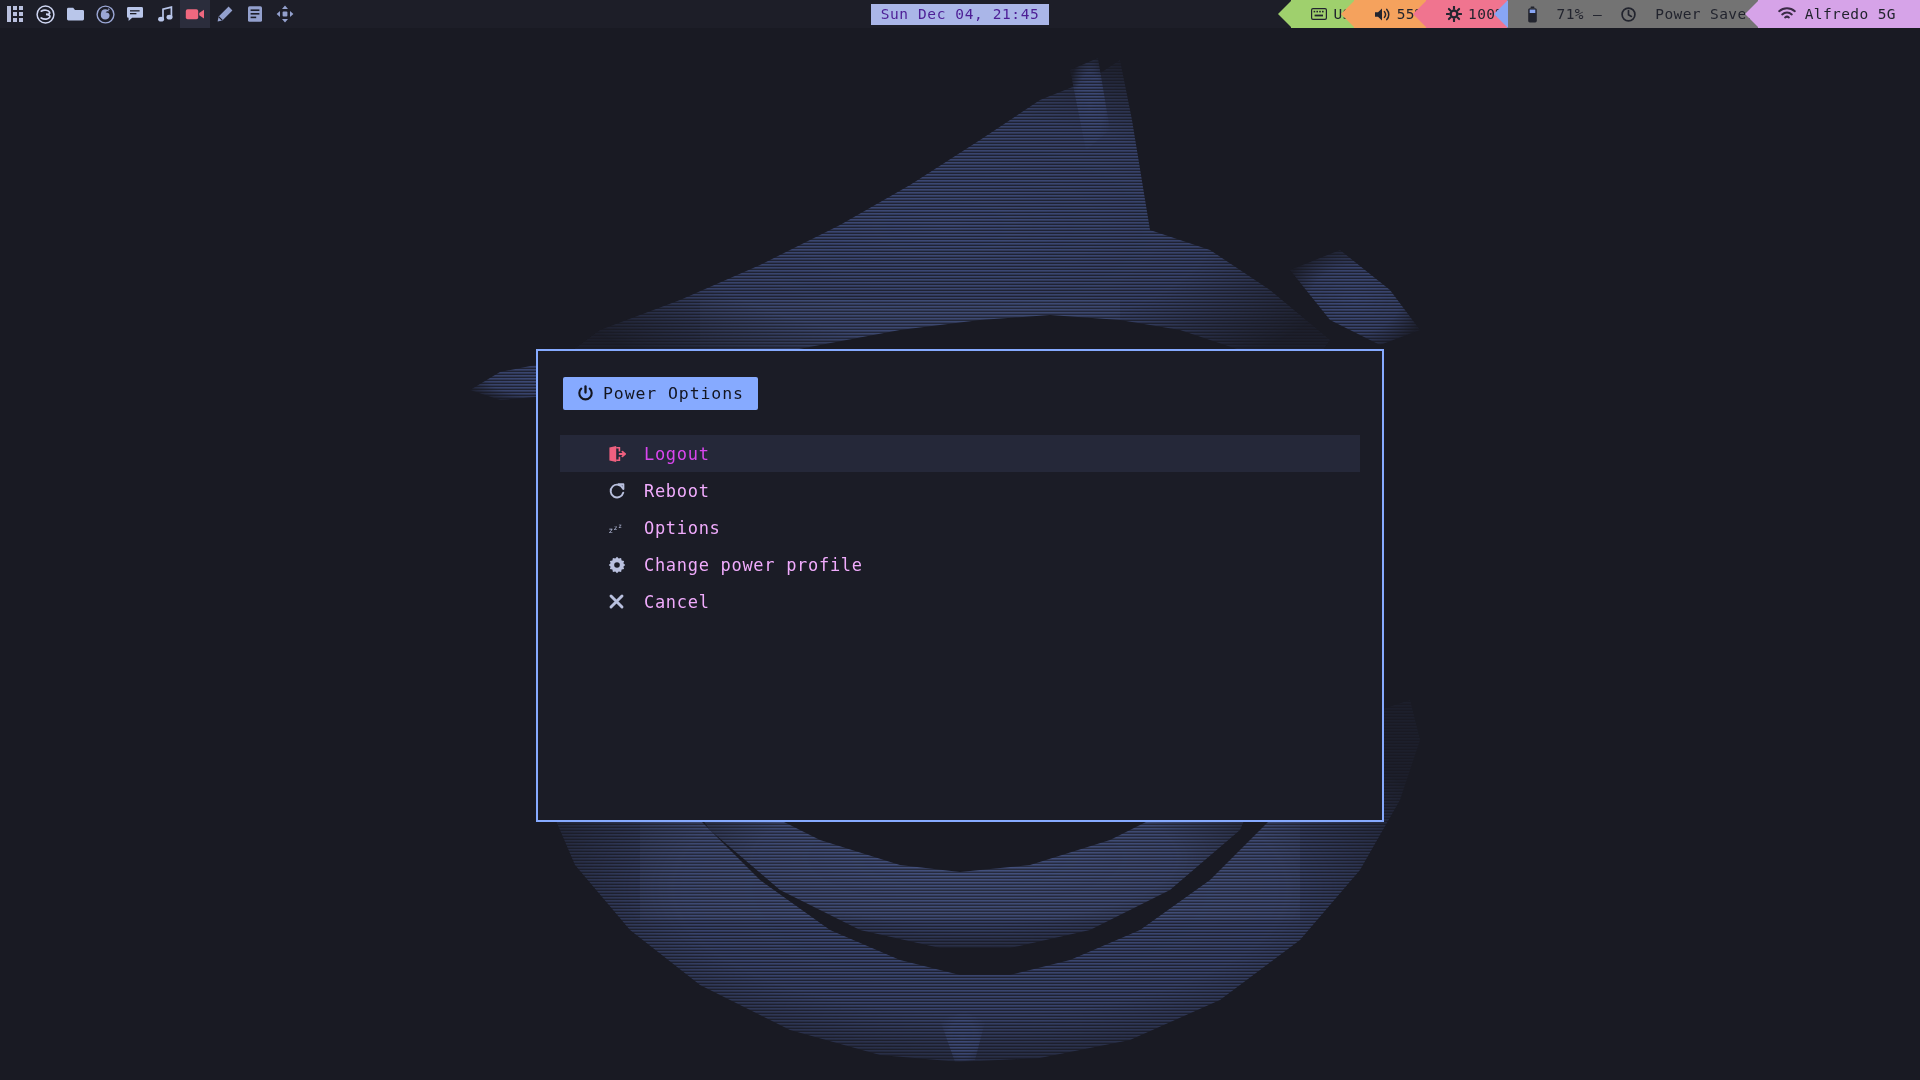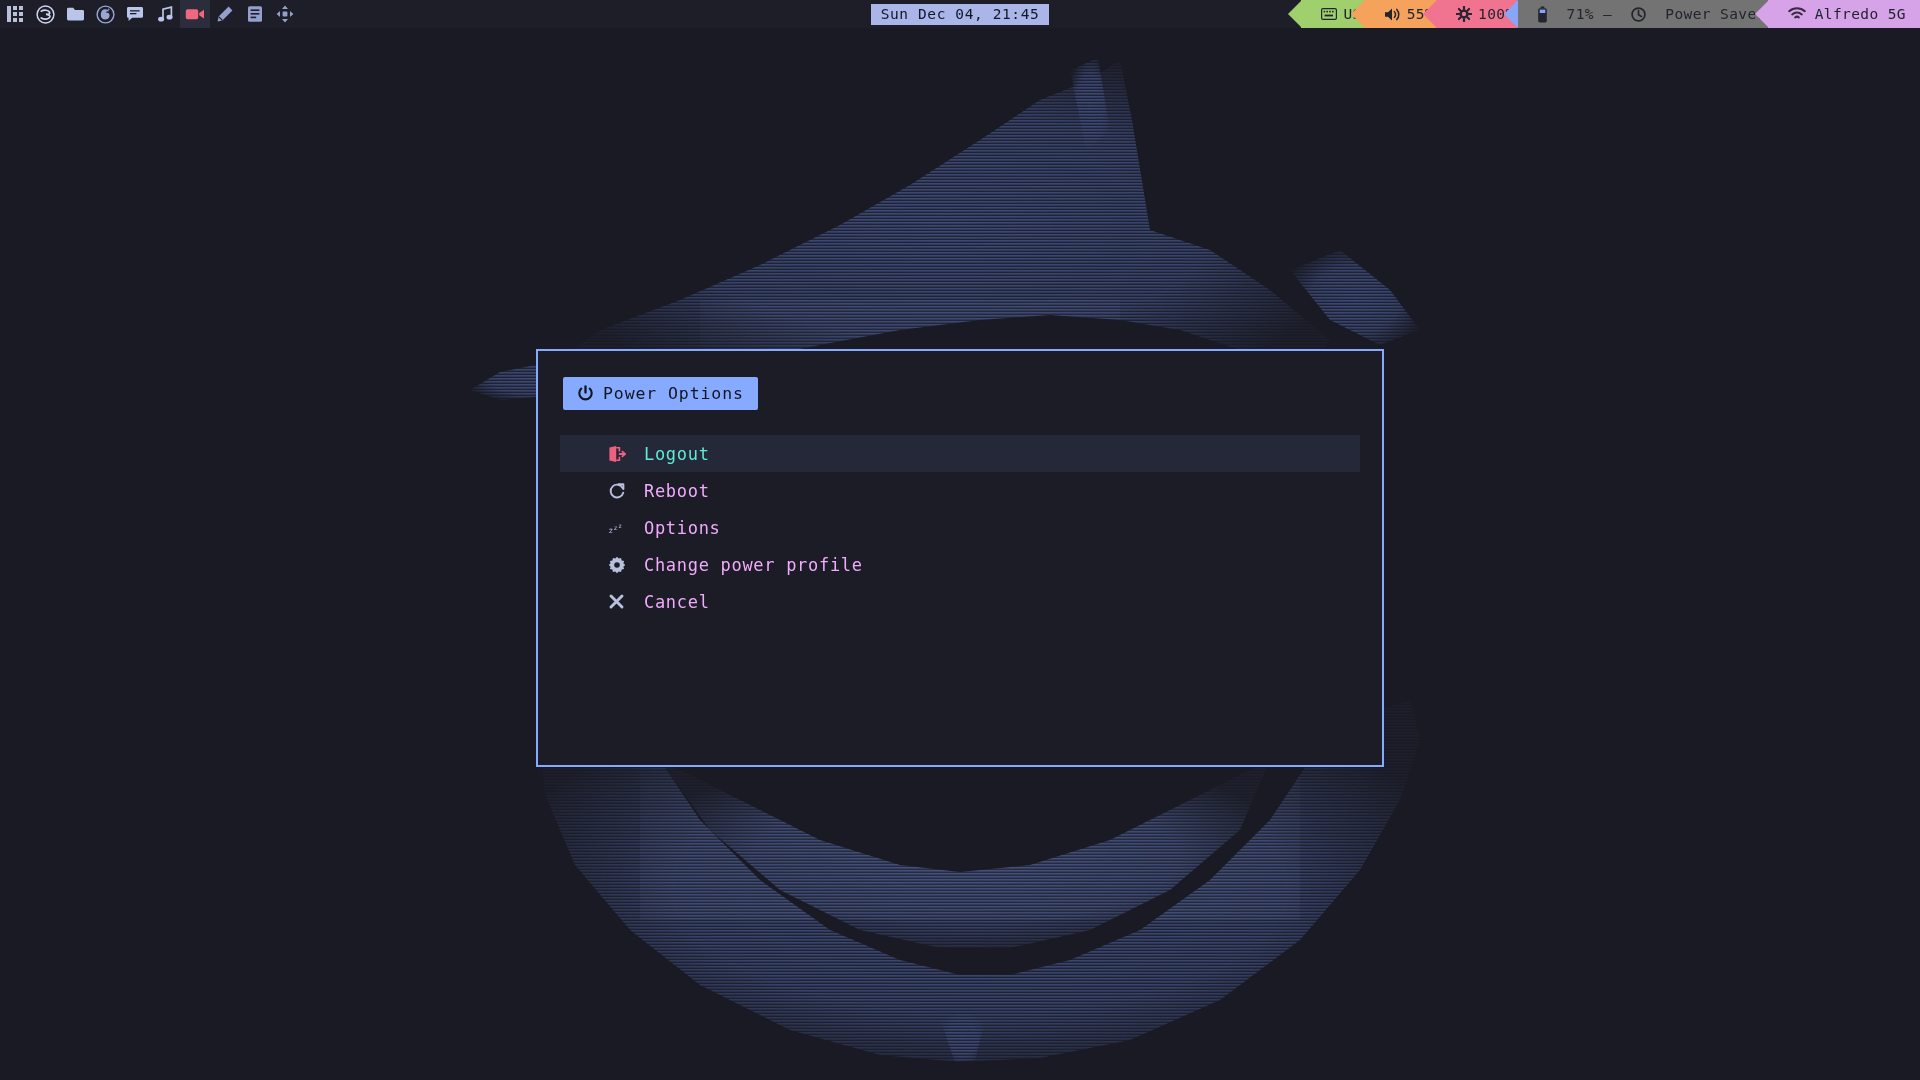--- a/index.html
+++ b/index.html
@@ -34,21 +34,21 @@
   .launcher.active { background: #2b2d3c; }
   .launcher svg { display: block; }
 
   #clock-wrap {
     position: absolute; left: 0; right: 0; top: 0; height: 28px;
     display: flex; align-items: center; justify-content: center;
     pointer-events: none;
   }
   #clock {
     background: #aab6e8;
-    color: #0f172a;
+    color: #4c1d95;
     font-size: 14.5px;
     letter-spacing: 0.6px;
     padding: 2px 10px 3px 10px;
     line-height: 16px;
     pointer-events: auto;
   }
 
   
   #modules {
     position: absolute; right: 0; top: 0;
@@ -72,21 +72,21 @@
   }
   .mod .arrow svg { display: block; }
   .mod .glyph { display: inline-flex; align-items: center; }
   .mod .glyph svg { display: block; }
   .mod .txt { white-space: nowrap; }
 
   
   #dialog {
     position: absolute;
     left: 536px; top: 349px;
-    width: 848px; height: 418px;
+    width: 848px; height: 473px;
     background: #1b1c26;
     border: 2px solid #86aaff;
     z-index: 30;
   }
   #dialog-header {
     height: 84px;
     display: flex; align-items: center;
     padding-left: 25px;
   }
   #power-options-btn {
@@ -113,21 +113,21 @@
   }
   .menu-item .mi-icon {
     width: 26px;
     display: inline-flex; align-items: center; justify-content: flex-start;
     margin-right: 10px;
     flex: 0 0 auto;
   }
   .menu-item .mi-icon svg { display: block; }
   .menu-item.selected {
     background: #252839;
-    color: #5eead4;
+    color: #d946ef;
   }
   .menu-item .mi-label { white-space: pre; }
 </style>
 </head>
 <body>
 
 <div id="wallpaper">
   <svg viewBox="0 0 1920 1080" preserveAspectRatio="none">
     <defs>
       <pattern id="scan" width="3" height="3" patternUnits="userSpaceOnUse">
@@ -352,21 +352,21 @@
       <span class="txt">71% –</span>
       <span class="glyph">
         <svg width="15" height="15" viewBox="0 0 15 15">
           <circle cx="7.5" cy="7.5" r="6.4" fill="none" stroke="#22242e" stroke-width="1.7"></circle>
           <path d="M7.5 3.6 V7.8 L10.4 9.4" fill="none" stroke="#22242e" stroke-width="1.7" stroke-linecap="round"></path>
         </svg>
       </span>
       <span class="txt">Power Saver</span>
     </div>
 
-    <div class="mod" style="background:#d6a3e8; gap:9px; padding-right:14px;">
+    <div class="mod" style="background:#d6a3e8; gap:9px; padding-right:24px;">
       <span class="arrow">
         <svg width="14" height="28" viewBox="0 0 14 28">
             <path d="M14 0 L14 28 L0 14 Z" fill="#d6a3e8"></path>
           </svg>
       </span>
       <span class="glyph">
         <svg width="18" height="14" viewBox="0 0 18 14">
           <path d="M1.2 4.2 A11.6 11.6 0 0 1 16.8 4.2" fill="none" stroke="#3a2a46" stroke-width="2" stroke-linecap="round"></path>
           <path d="M4.2 7.4 A7.2 7.2 0 0 1 13.8 7.4" fill="none" stroke="#3a2a46" stroke-width="2" stroke-linecap="round"></path>
           <path d="M7.1 10.4 A3 3 0 0 1 10.9 10.4" fill="none" stroke="#3a2a46" stroke-width="2" stroke-linecap="round"></path>

